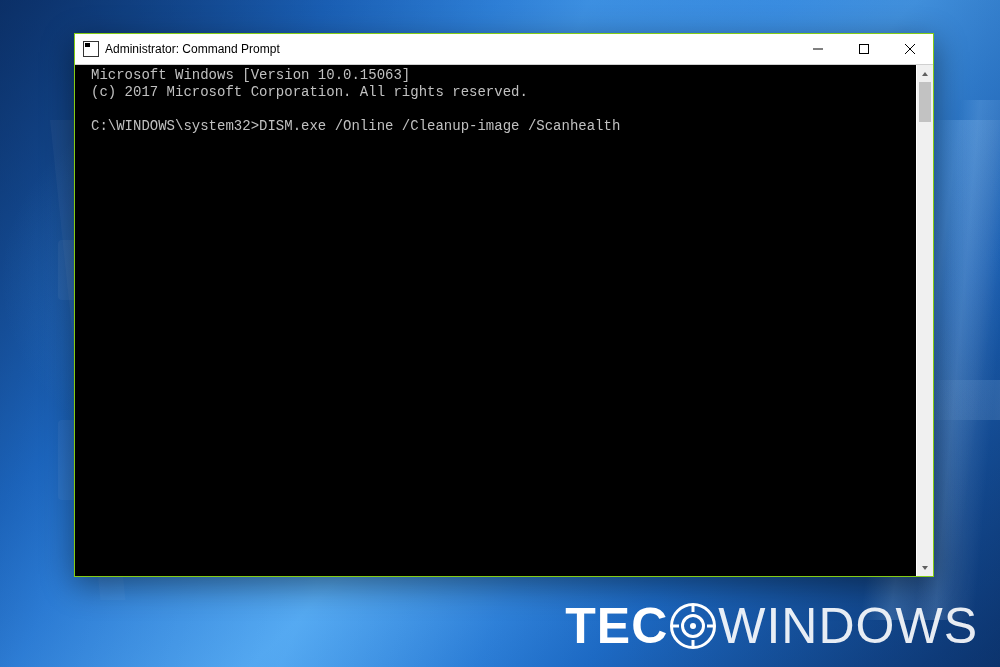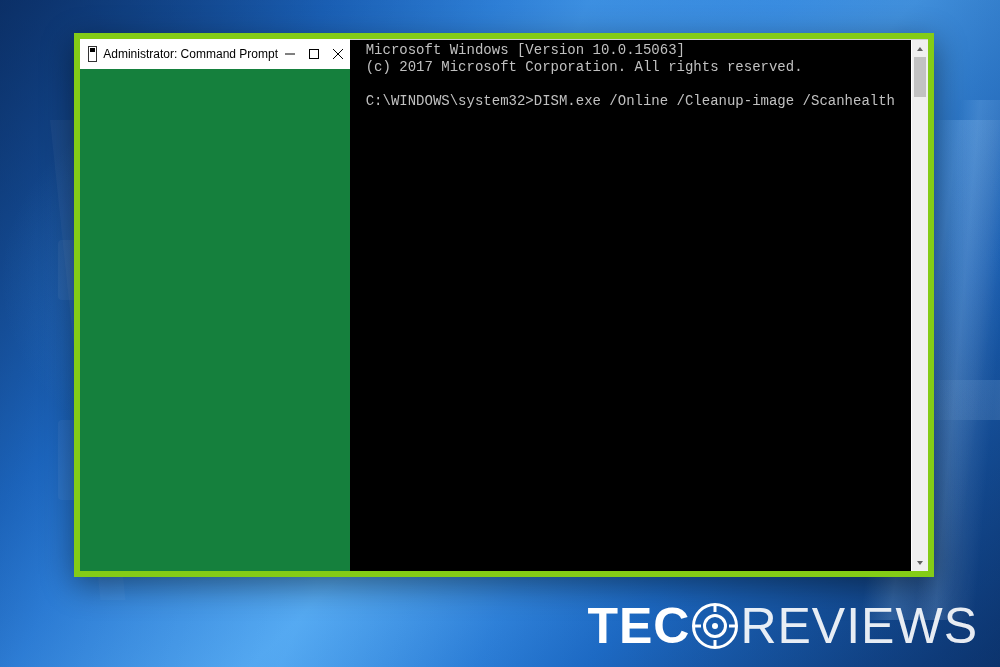--- a/index.html
+++ b/index.html
@@ -27,24 +27,24 @@
   .r3 { left: 50px; top: 120px; width: 25px; height: 480px; transform: skewX(6deg); opacity:0.25; background: rgba(255,255,255,0.15);}
   .r4 { left: 58px; top: 240px; width: 30px; height: 60px; opacity:0.2; background: rgba(255,255,255,0.25); border-radius:4px;}
   .r5 { left: 58px; top: 420px; width: 30px; height: 80px; opacity:0.2; background: rgba(255,255,255,0.25); border-radius:4px;}
   .r6 { left: 910px; top: 380px; width: 110px; height: 40px; opacity:0.35; background: linear-gradient(90deg, transparent, rgba(200,230,255,0.5));}
 
   
   .window {
     position: absolute;
     left: 74px; top: 33px;
     width: 860px; height: 544px;
-    background: #15803d;
-    border: 6px solid #84cc16;
+    background: #0c4a6e;
+    border: 1px solid #84cc16;
     box-shadow: 0 8px 30px rgba(0,0,0,0.45);
-    display: flex; 
+    display: flex; flex-direction: column;
   }
   .titlebar {
     height: 30px;
     background: #fff;
     display: flex; align-items: center;
     font-size: 12px;
     color: #000;
     user-select: none;
   }
   .tb-icon {
@@ -193,14 +193,14 @@
 </div>
 
 <div class="watermark">
   <span class="wm-text"><span class="bold">TEC</span></span>
   <span class="wm-icon">
     <span class="wm-tick wm-t1"></span>
       <span class="wm-tick wm-t2"></span>
       <span class="wm-tick wm-t3"></span>
       <span class="wm-tick wm-t4"></span>
   </span>
-  <span class="wm-text"><span class="thin">REVIEWS</span></span>
+  <span class="wm-text"><span class="thin">WINDOWS</span></span>
 </div>
 
 </body></html>

